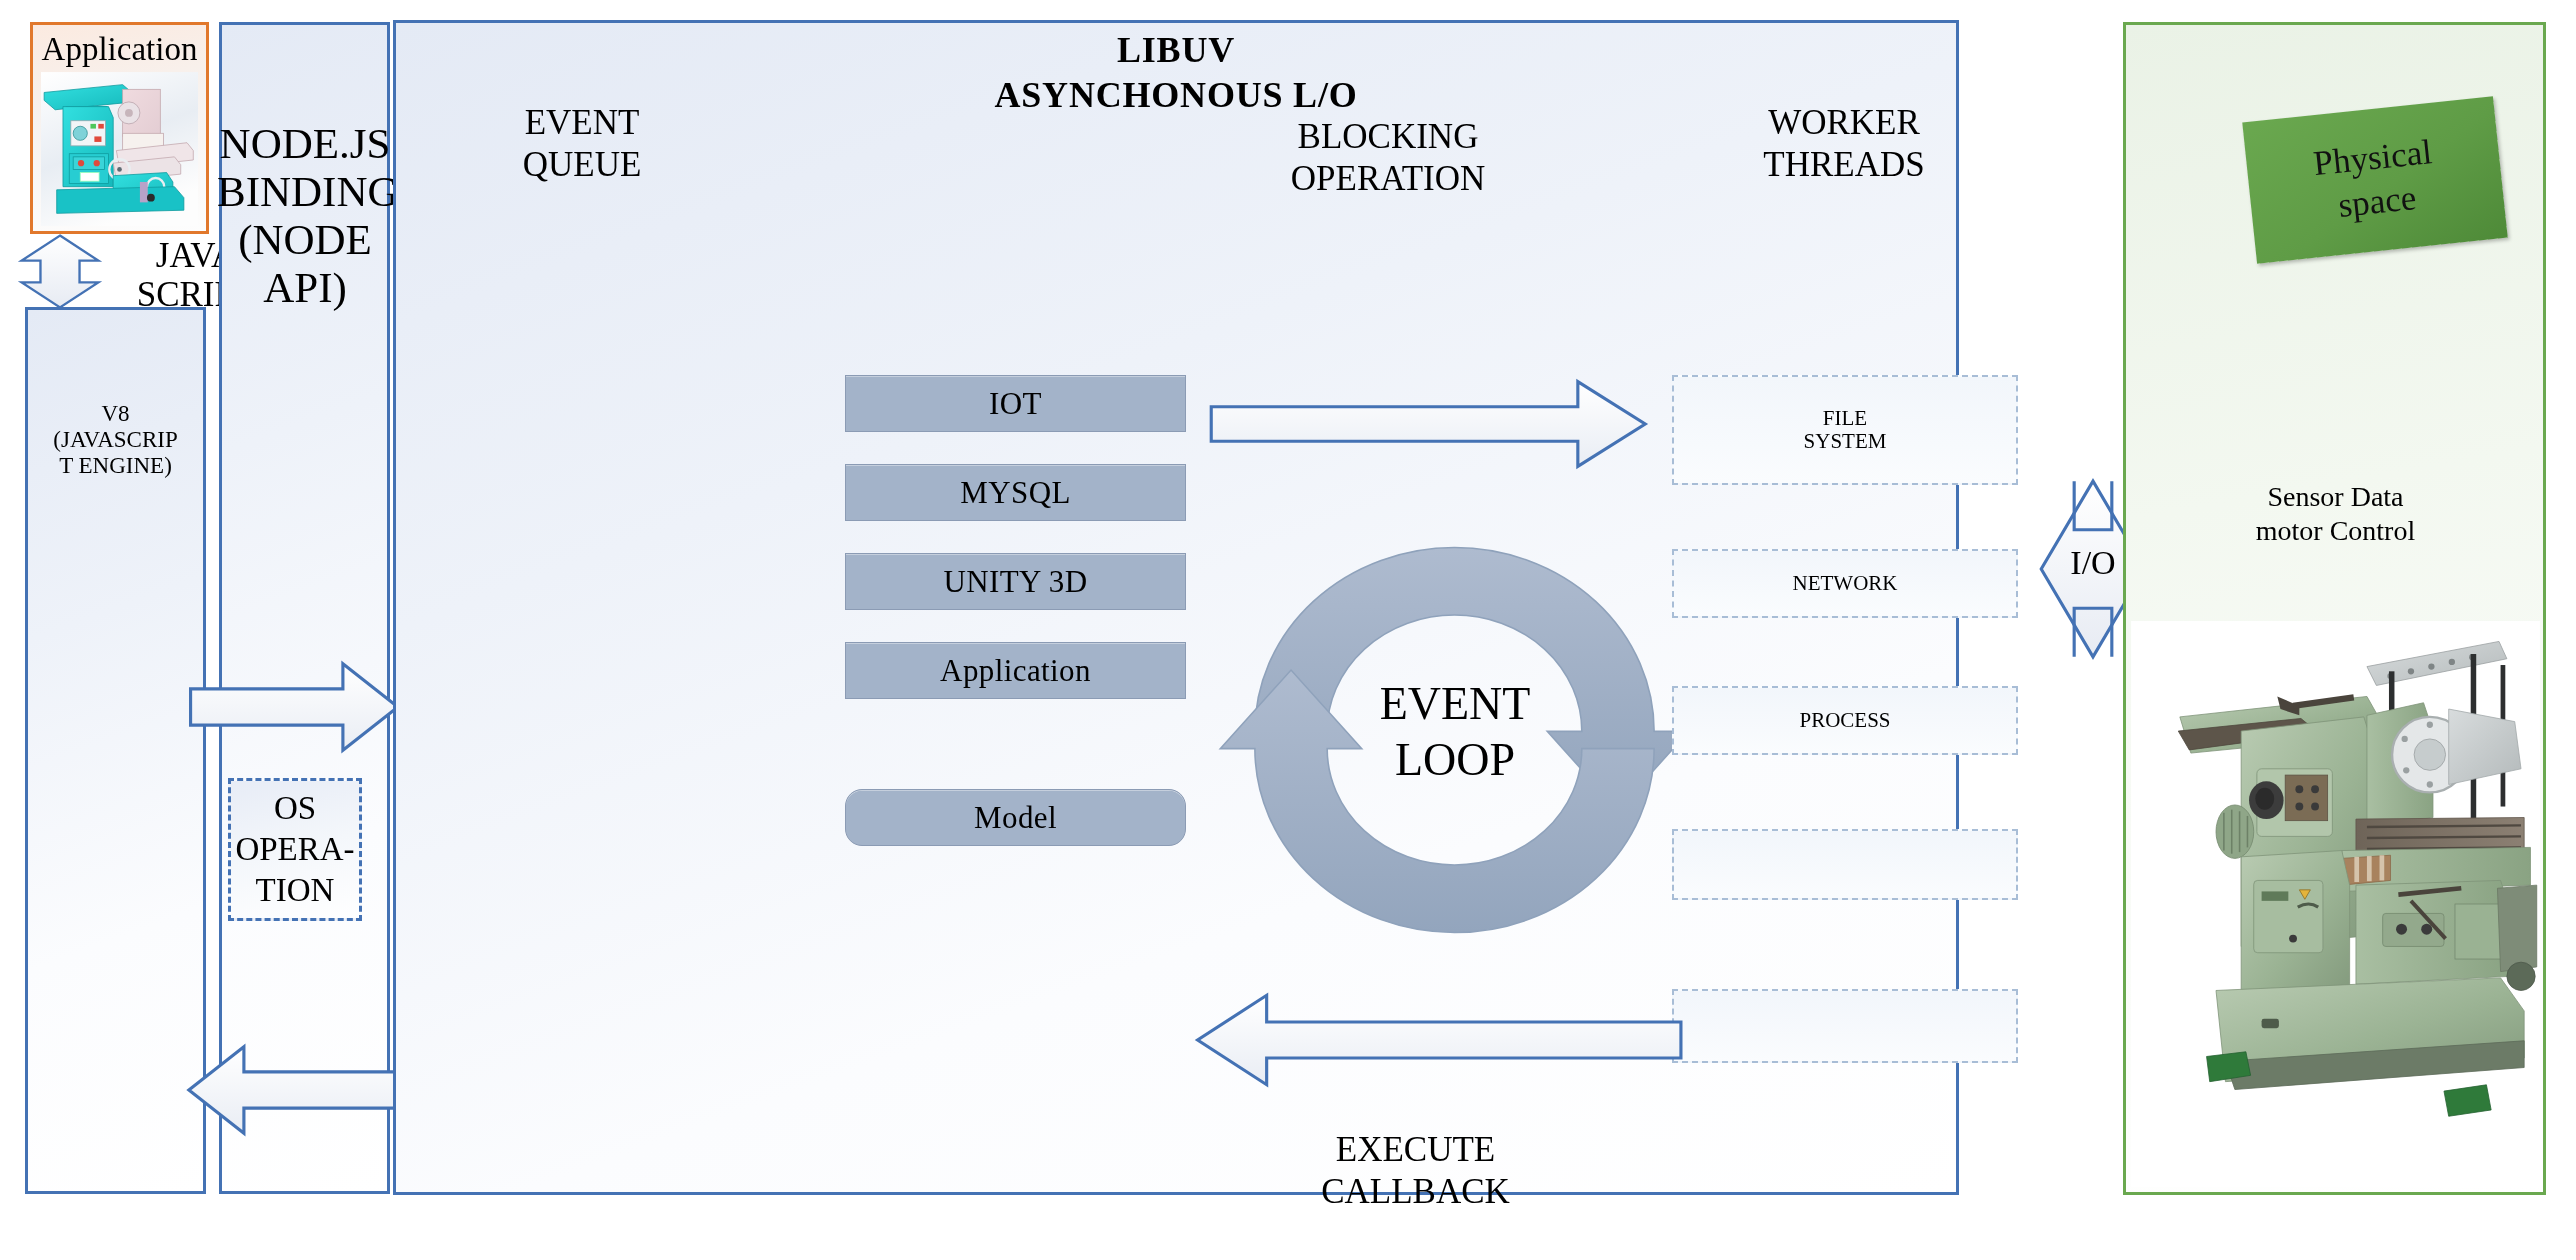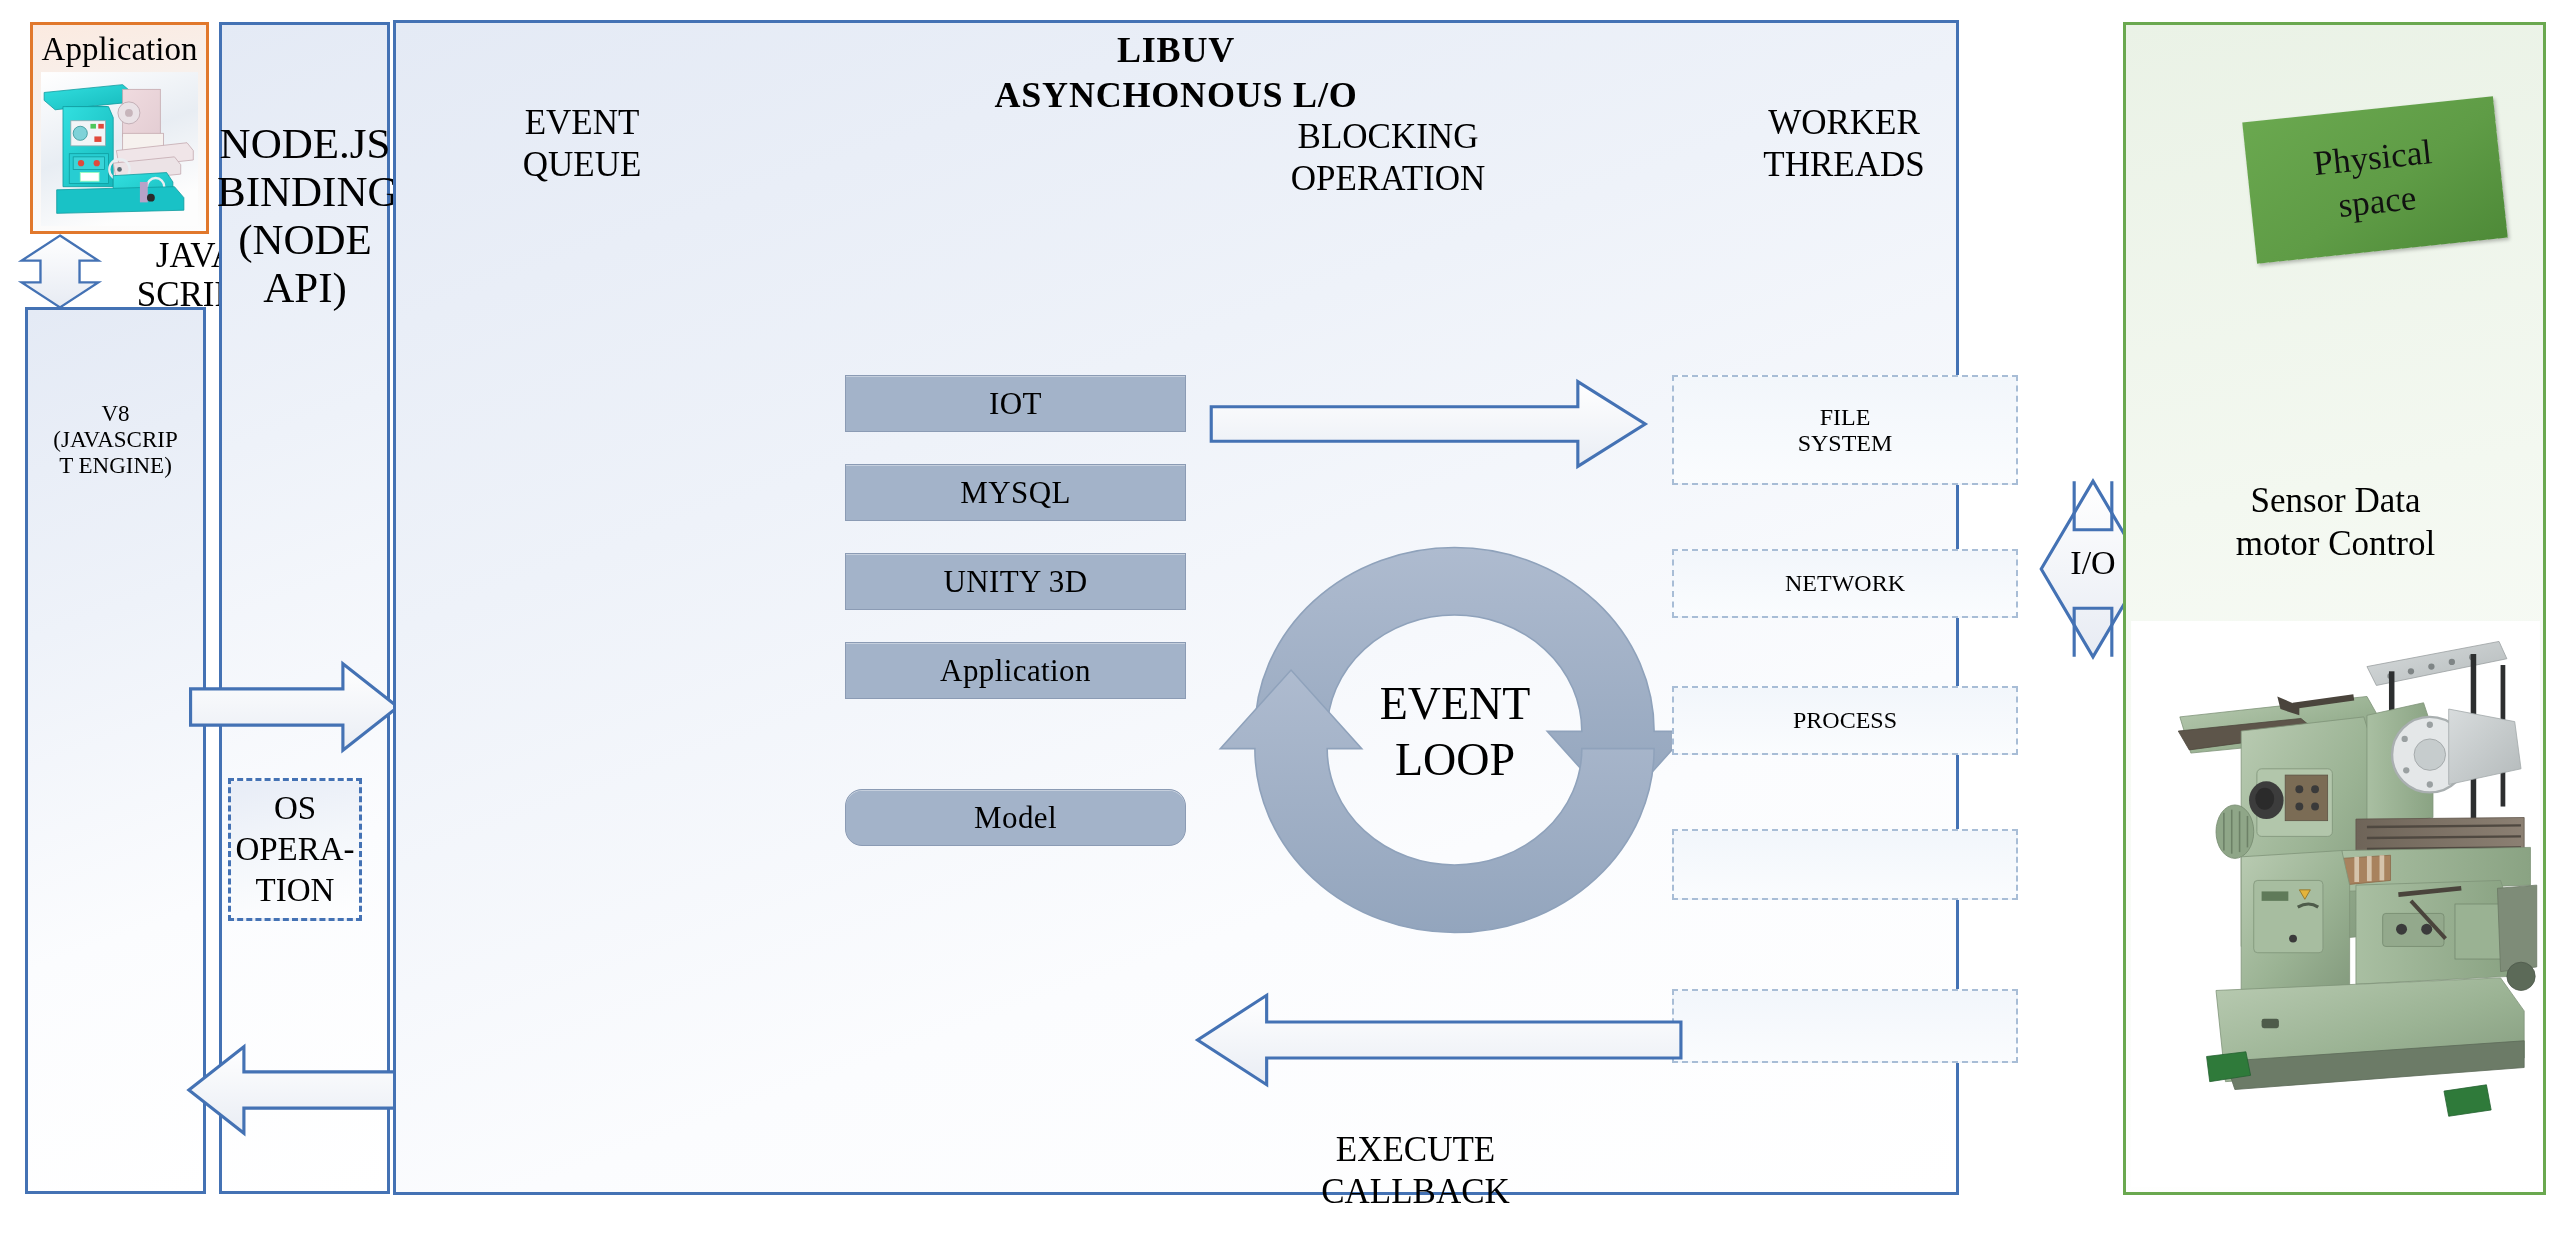--- a/index.html
+++ b/index.html
@@ -30,21 +30,21 @@
     background:#a3b3c9;
     display:flex;align-items:center;justify-content:center;
     font-size:31px;letter-spacing:0.4px;
     box-shadow:0 0.8px 0 rgba(255,255,255,.5) inset;
   }
   
   .wchip{
     border:2.4px dashed #a8bdd6;
     background:linear-gradient(180deg,#f2f6fb 0%,#fafcfe 100%);
     display:flex;align-items:center;justify-content:center;
-    font-size:24px;line-height:1.1;text-align:center;
+    font-size:21px;line-height:1.1;text-align:center;
   }
   .osbox{
     border:3.1px dashed #4472b4;
     background:linear-gradient(165deg,#e7ecf6 0%,#f4f7fb 50%,#ffffff 100%);
     display:flex;align-items:center;justify-content:center;
     font-size:33px;line-height:1.25;text-align:center;
   }
 
   .title-libuv{font-weight:bold;font-size:36px;letter-spacing:0.8px;line-height:1.25;}
   .hdr{font-size:35px;font-weight:normal;line-height:1.2;}
@@ -271,21 +271,21 @@
   </svg>
   <div class="lbl" style="left:2038px;top:544px;width:110px;font-size:34px;">I/O</div>
 
   <div class="abs panel-green" style="left:2123px;top:22px;width:423px;height:1173px;"></div>
 
   <div class="abs physical" style="left:2249px;top:109px;width:252px;height:142px;">
     <div style="white-space:pre-line;">Physical
 space</div>
   </div>
 
-  <div class="lbl" style="left:2128px;top:480px;width:415px;font-size:35px;line-height:1.22;">
+  <div class="lbl" style="left:2128px;top:480px;width:415px;font-size:28px;line-height:1.22;">
     <div>Sensor Data</div>
     <div>motor Control</div>
   </div>
 
   <svg class="abs" style="left:2131px;top:621px;width:409px;height:566px;" viewBox="0 0 520 720">
     <defs>
       <linearGradient id="mgreen" x1="0" y1="0" x2="1" y2="1">
         <stop offset="0%" stop-color="#b9cbb2"></stop>
           <stop offset="55%" stop-color="#9bb394"></stop>
         <stop offset="100%" stop-color="#82997c"></stop>

